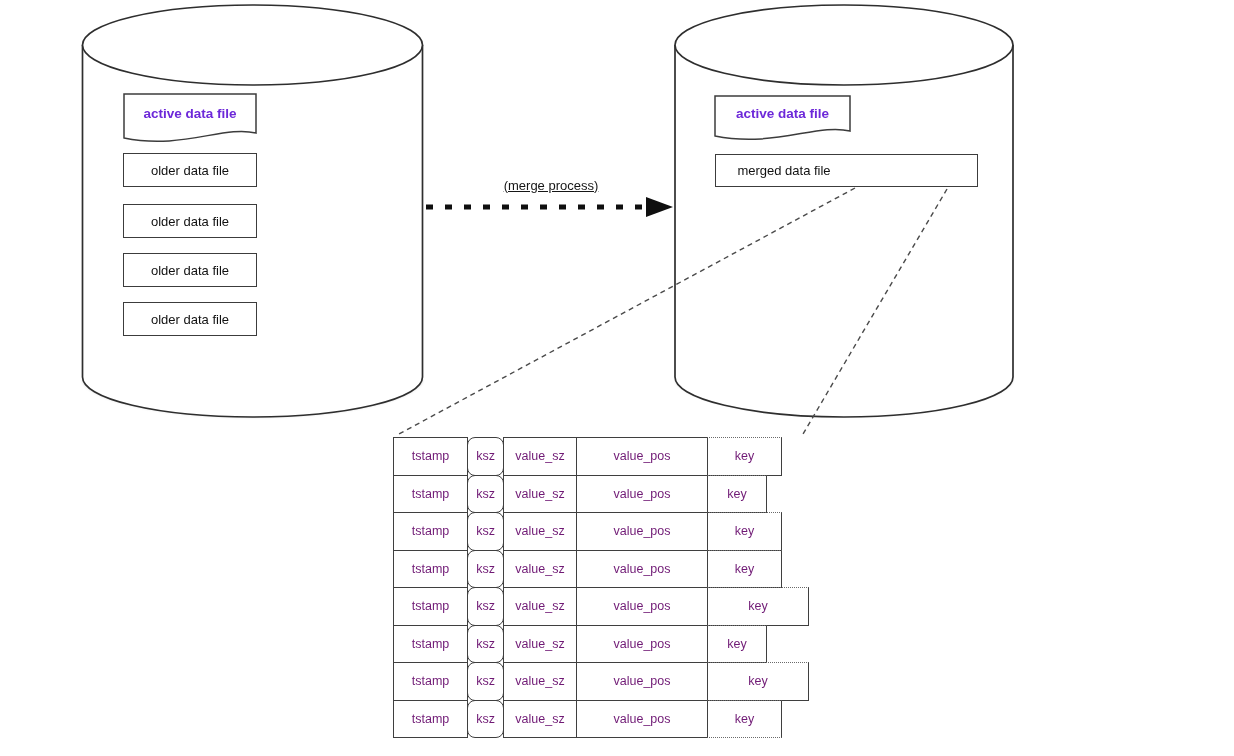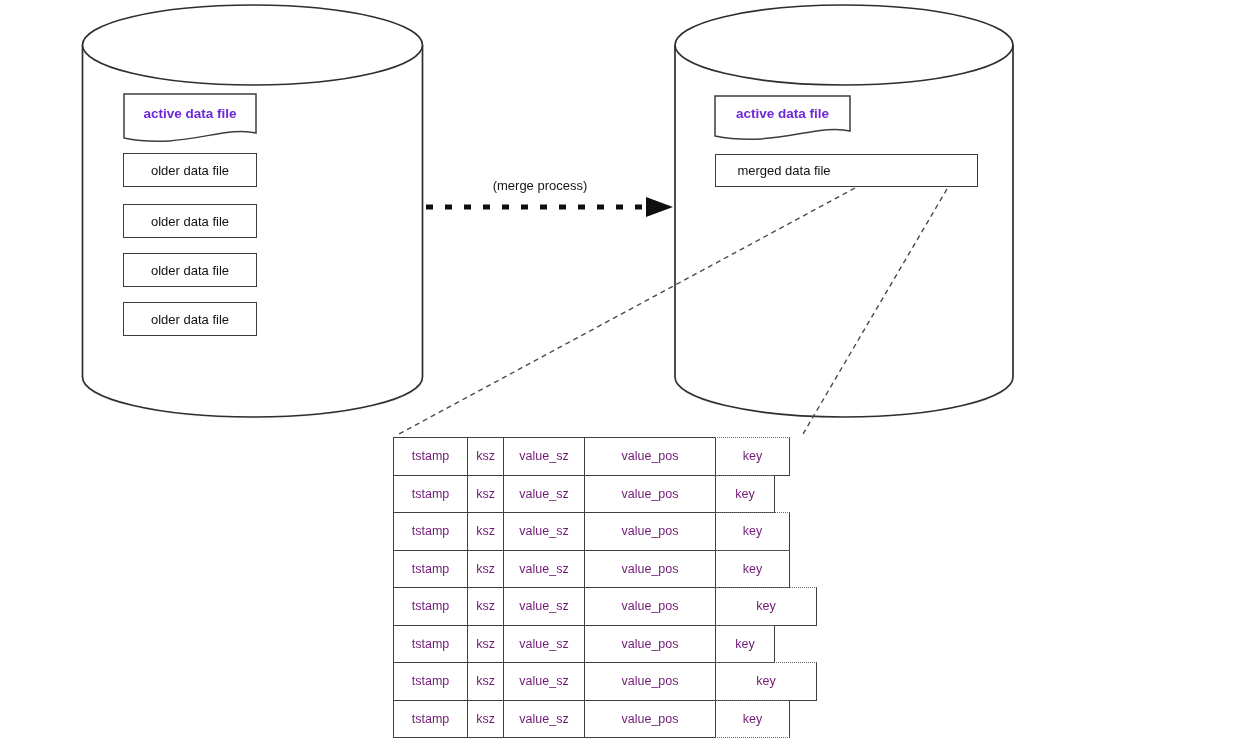--- a/index.html
+++ b/index.html
@@ -30,37 +30,37 @@
     display:flex; background:#fff;text-align:center;
   }
   .merged-cell{
     box-sizing:border-box; display:flex; align-items:center; justify-content:center;
     font-size:13px; height:100%;
   }
   .merged-cell.first{width:136px;}
   .merged-cell.second{width:127px; border-left:1.4px solid #3c3c3c;}
 
   .merge-label{
-    left:440px; top:176px; width:200px; height:18px;
+    left:451px; top:176px; width:200px; height:18px;
     display:flex; align-items:center; justify-content:center;
-    font-size:13px; color:#161616;
+    font-size:13px; color:#161616;text-decoration:underline;
   }
 
   .hint-table{left:393px; top:437px;}
   .trow{display:flex; height:38.5px; margin-top:-1px;}
   .trow:first-child{margin-top:0;}
   .tcell{
     box-sizing:border-box; border:1px solid #3f3f3f; margin-left:-1px;
     display:flex; align-items:center; justify-content:center;
     font-size:12.5px; color:#701a75;
   }
   .tcell:first-child{margin-left:0;}
   .cell-tstamp{width:75px;}
-  .cell-ksz{width:37px;}
-  .cell-value_sz{width:82px;}
+  .cell-ksz{width:37px;border-radius:8px;}
+  .cell-value_sz{width:74px;}
   .cell-value_pos{width:132px;}
   .cell-key{
     border-top-style:dotted; border-top-color:#6a6a6a;
   }
   .trow:last-child .cell-key{
     border-bottom-style:dotted; border-bottom-color:#6a6a6a;
   }
 </style>
 </head>
 <body>

